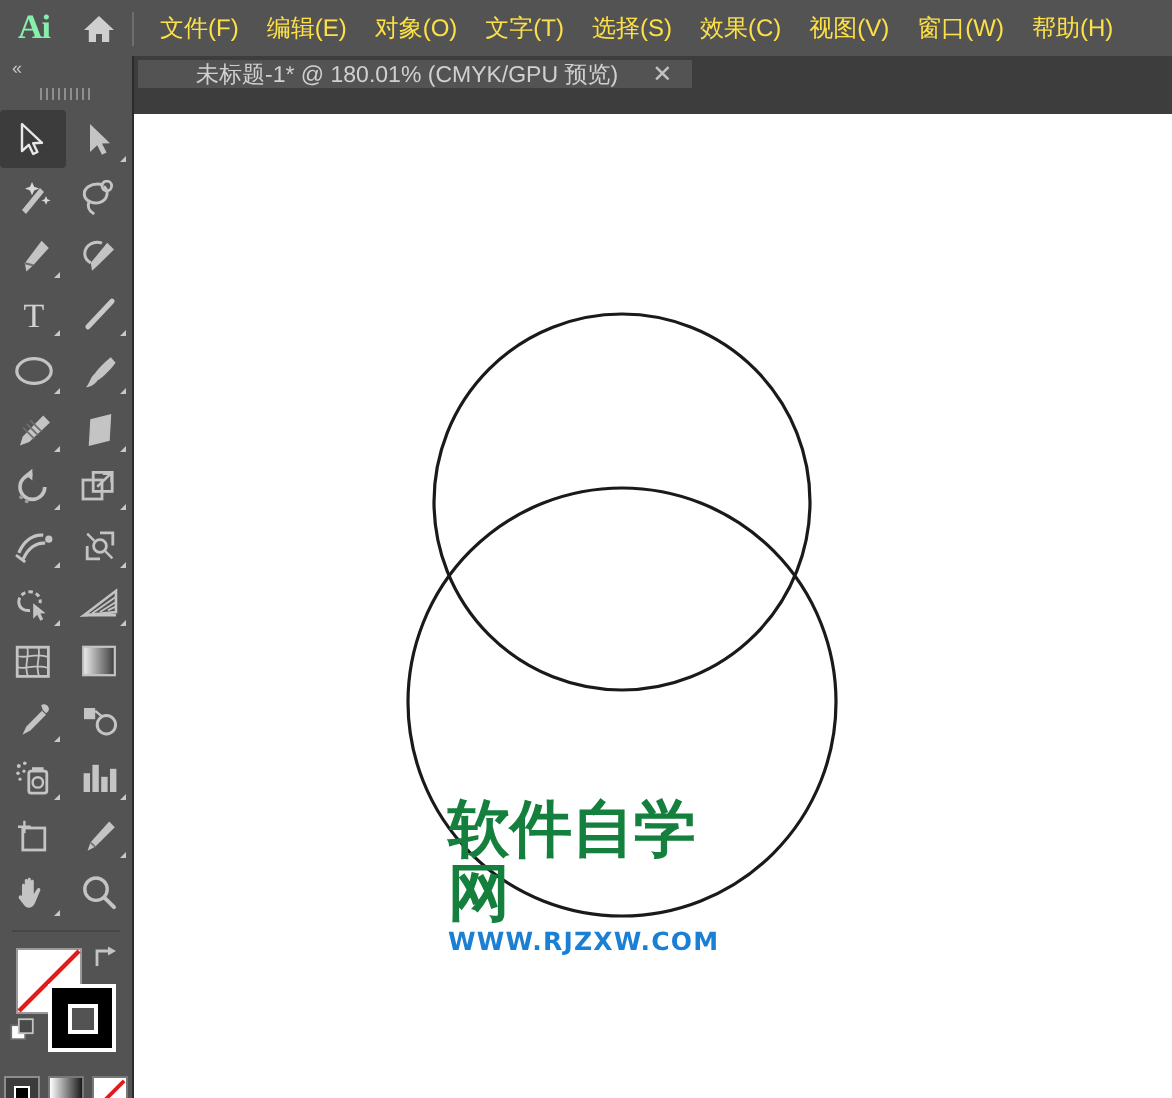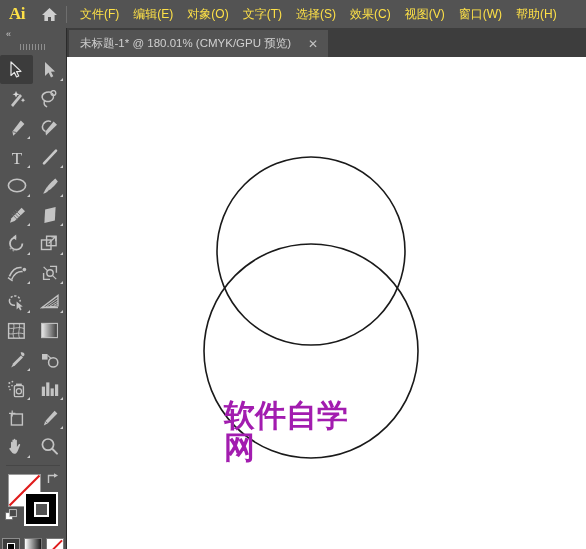--- a/index.html
+++ b/index.html
@@ -63,25 +63,25 @@
   #tabbar {
     position: absolute;
     left: 67px; top: 28px;
     width: 519px; height: 29px;
     background: #3d3d3d;
     box-sizing: border-box;
   }
   #doc-tab {
     position: absolute;
     left: 2px; top: 2px;
-    height: 27px;
+    height: 14px;
     background: #535353;
     display: flex;
     align-items: center;
-    padding: 0 7px 0 11px;
+    padding: 0 7px 0 29px;
     box-sizing: border-box;
   }
   #doc-tab-title {
     color: #d0d0d0;
     font-size: 11.5px;
     white-space: nowrap;
   }
   #doc-tab-close {
     color: #c2c2c2;
     font-size: 12px;
@@ -248,21 +248,21 @@
     letter-spacing: 0.6px;
     line-height: 14px;
     margin-top: 1px;
     font-family: "DejaVu Sans", "Liberation Sans", sans-serif;
   }
 </style>
 </head>
 <body>
 
 <div id="menubar">
-  <div id="ai-logo" style="color: #fde047;">Ai</div>
+  <div id="ai-logo" style="color: #86efac;">Ai</div>
   <div id="home-btn">
     <svg width="17" height="15" viewBox="0 0 17 15" aria-hidden="true">
       <path d="M8.5 1 L16 8 L13.6 8 L13.6 14 L10 14 L10 10 L7 10 L7 14 L3.4 14 L3.4 8 L1 8 Z" fill="#cfcfcf"></path>
     </svg>
   </div>
   <div class="menu-sep"></div>
   <div class="menu-item">文件(F)</div>
   <div class="menu-item">编辑(E)</div>
   <div class="menu-item">对象(O)</div>
   <div class="menu-item">文字(T)</div>
@@ -560,16 +560,17 @@
 </div>
 
 <div id="canvas" style="background: rgb(255, 255, 255);">
 
   <svg id="art-svg" width="519" height="492">
     <circle id="shape-circle-top" fill="none" stroke="#1a1a1a" stroke-width="1.6" cx="244" cy="194" r="94"></circle>
     <circle id="shape-circle-bottom" fill="none" stroke="#1a1a1a" stroke-width="1.6" cx="244" cy="294" r="107"></circle>
   </svg>
 
   <div id="watermark">
-    <div id="wm-cn" style="color: #a21caf;">软件自学网</div>
+    <div id="wm-cn" style="color: #15803d;">软件自学网</div>
+    <div id="wm-url" style="color: rgb(27, 127, 212);">WWW.RJZXW.COM</div>
   </div>
 
 </div>
 
 </body></html>

